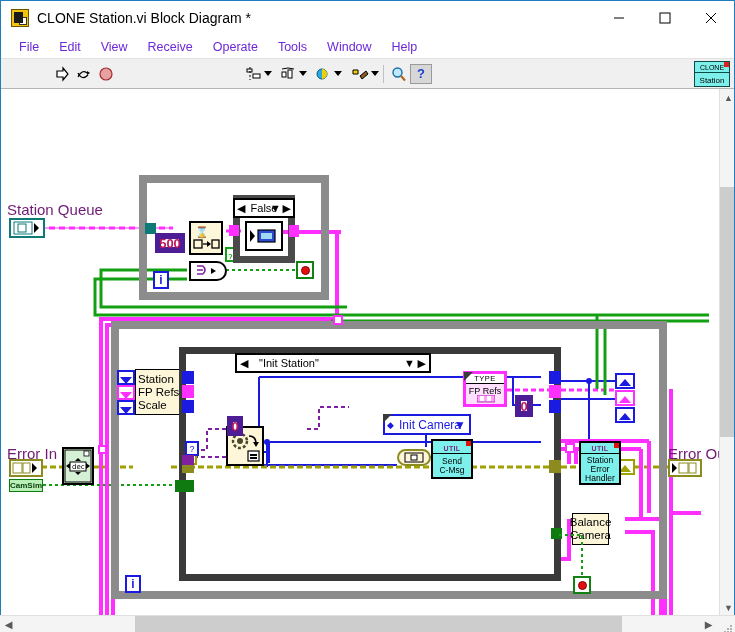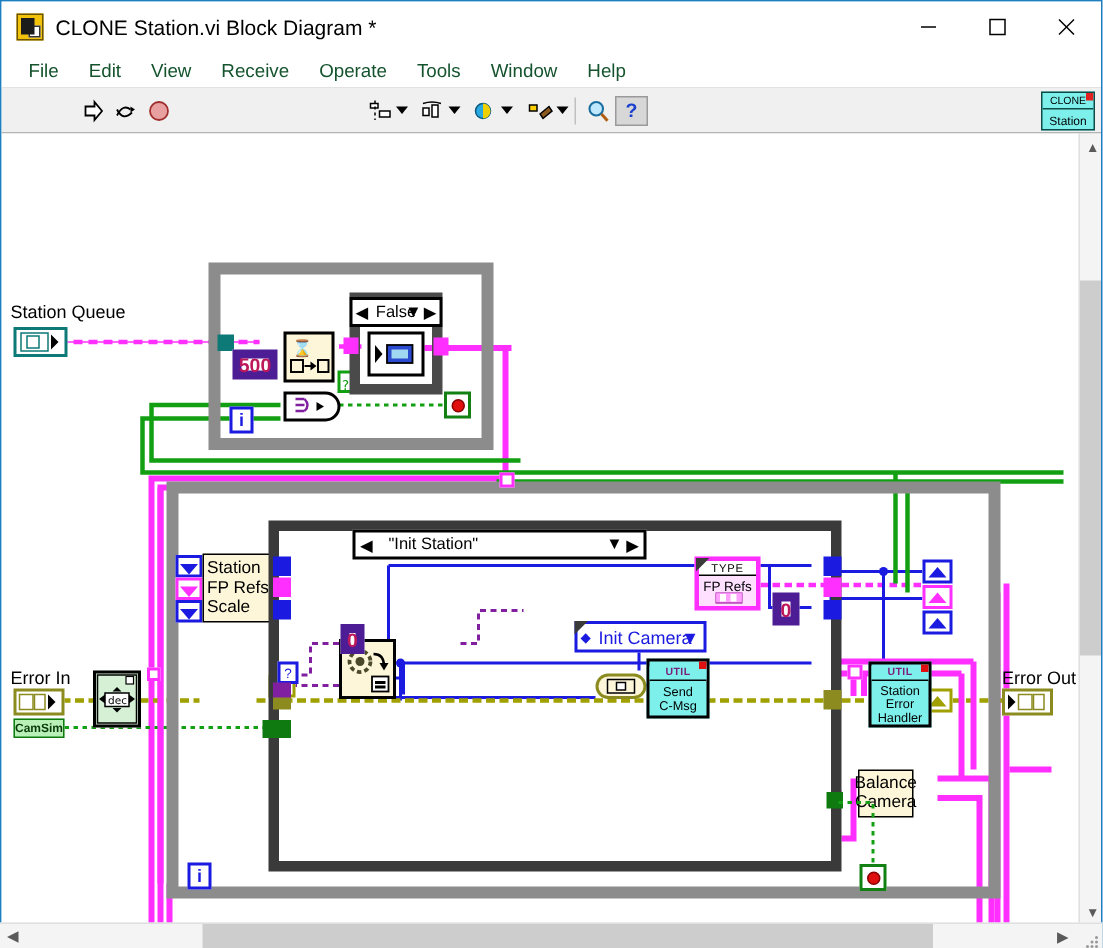--- a/index.html
+++ b/index.html
@@ -36,21 +36,21 @@
     width:46px; height:34px; display:flex; align-items:center; justify-content:center;
     font-size:14px; color:#000; line-height:1;
   }
   .winbtn svg { display:block; }
   
   #menubar {
     height:24px; background:#ffffff; display:flex; align-items:center;
     padding-left:8px; gap:0px;
     border-bottom:1px solid #e2e2e2;
   }
-  .menu-item { font-size:12.5px; color:#14532d; padding:3px 10px; white-space:nowrap; }
+  .menu-item { font-size:12.5px; color:#6d28d9; padding:3px 10px; white-space:nowrap; }
   
   #toolbar {
     height:30px; background:#f0f0f0; border-bottom:1px solid #b4b4b4;
     display:flex; align-items:center; position:relative;
   }
   .tb-ico { width:22px; height:22px; display:flex; align-items:center; justify-content:center; }
   .tb-sep { width:1px; height:18px; background:#c0c0c0; margin:0 4px; }
   #font-combo {
     height:20px; border:1px solid #7a7a7a; background:#fff;
     display:flex; align-items:center; font-size:12px; padding-left:4px;
@@ -108,21 +108,21 @@
     background:#f4f4f4; border-top:1px solid #e0e0e0; display:flex; align-items:center;
   }
   #hscroll .sb-arrow {
     width:17px;height:17px;display:flex;align-items:center;justify-content:center;
     color:#5a5a5a;font-size:10px;
   }
   #hscroll .sb-thumb {
     position:absolute; left:135px; top:0; width:487px; height:17px; background:#cdcdcd;
   }
   #corner-grip { position:absolute; right:2px; bottom:2px; width:10px;height:10px; }
-  .lbl { position:absolute; font-size:12px; color:#000000; white-space:nowrap; }
+  .lbl { position:absolute; font-size:15px; color:#701a75; white-space:nowrap; }
 
   .term-ctl {
     position:absolute; border:2px solid; background:#fff;
     display:flex; align-items:center; justify-content:center;
   }
   .subvi {
     position:absolute; background:#7ef0ec; border:2px solid #000;
     font-size:8.5px; line-height:9px; text-align:center; color:#000;
     display:flex; flex-direction:column; align-items:center; justify-content:center;
   }

